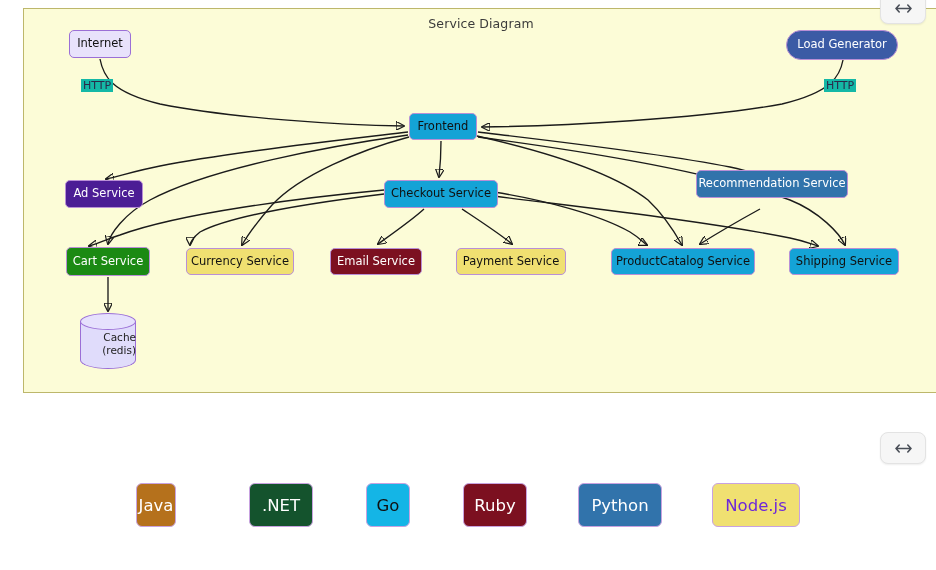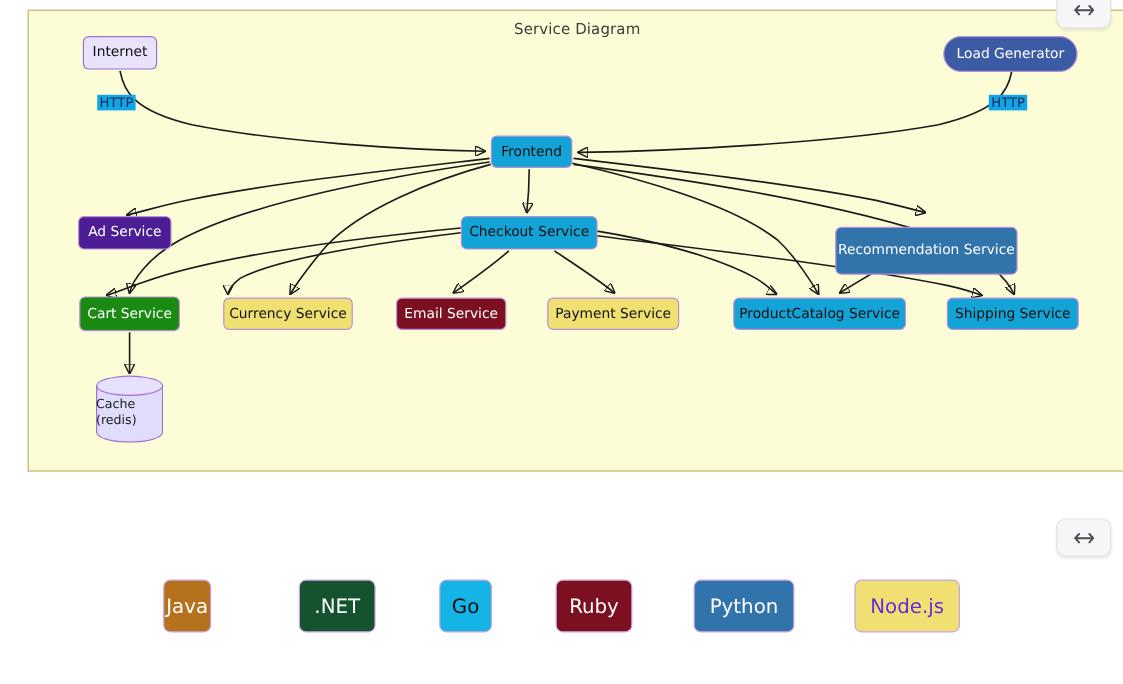--- a/index.html
+++ b/index.html
@@ -125,33 +125,33 @@
     height: 17px;
     background: #e6e1fd;
     border: 1px solid #9b6fd6;
     border-radius: 50%;
     box-sizing: border-box;
   }
   .cylinder .cyl-label {
     position: absolute;
     left: 0; top: 18px;
     width: 100%;
-    text-align: left;
+    text-align: right;
     font-size: 10.5px;
     color: #222;
     line-height: 1.22;
   }
 
   
   .edge-label {
     position: absolute;
     font-family: "DejaVu Sans", sans-serif;
     font-size: 11px;
     color: #2a2a4a;
-    background: #0ea5e9;
+    background: #14b8a6;
     padding: 0 2px;
     white-space: nowrap;
   }
 
   
   .legend-item {
     position: absolute;
     box-sizing: border-box;
     display: flex;
     align-items: center;
@@ -249,21 +249,21 @@
       </div>
       <div class="node cyan" style="left: 409px; top: 113px; width: 68px; height: 27px;">
         <span>Frontend</span>
       </div>
       <div class="node brown" style="left: 65px; top: 180px; width: 78px; height: 28px;">
         <span>Ad Service</span>
       </div>
       <div class="node cyan" style="left: 384px; top: 180px; width: 114px; height: 28px;">
         <span>Checkout Service</span>
       </div>
-      <div class="node steelblue" style="left: 696px; top: 189px; width: 152px; height: 40px;">
+      <div class="node steelblue" style="left: 696px; top: 170px; width: 152px; height: 28px;">
         <span>Recommendation Service</span>
       </div>
       <div class="node green" style="left: 66px; top: 247px; width: 84px; height: 29px;">
         <span>Cart Service</span>
       </div>
       <div class="node yellow" style="left: 186px; top: 248px; width: 108px; height: 27px;">
         <span>Currency Service</span>
       </div>
       <div class="node maroon" style="left: 330px; top: 248px; width: 92px; height: 27px;">
         <span>Email Service</span>

